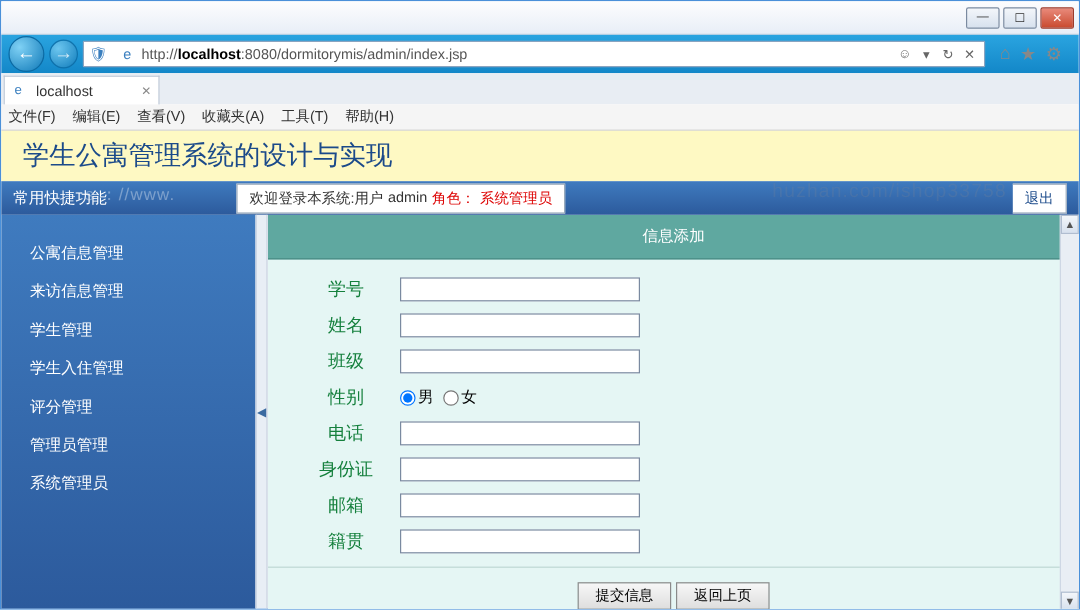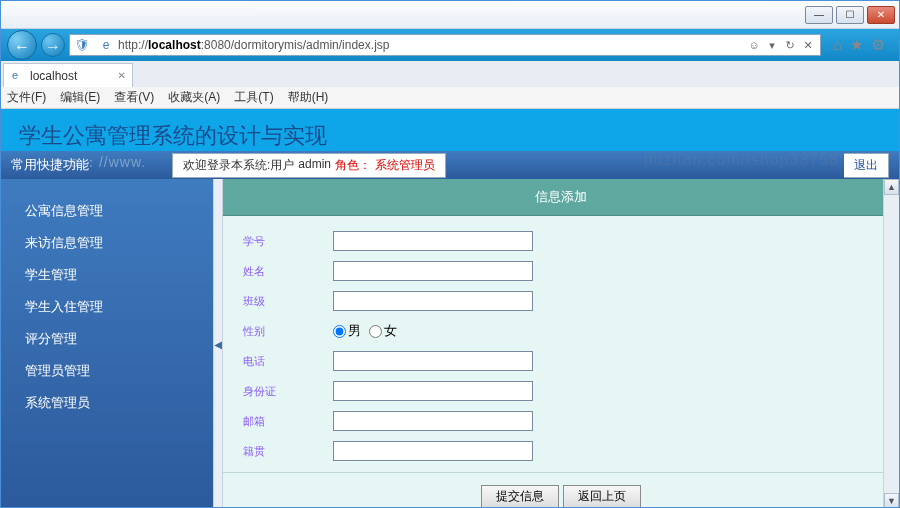--- a/index.html
+++ b/index.html
@@ -13,35 +13,35 @@
 .urlwrap{flex:1;display:flex;align-items:center;background:#fff;border:1px solid #8aa4c0;height:22px;border-radius:1px}
 .urlicon{width:18px;height:18px;margin:0 3px;display:flex;align-items:center;justify-content:center;font-size:12px;color:#3a7fbf}
 .url{flex:1;font-size:12px;color:#555;white-space:nowrap;overflow:hidden}
 .url b{color:#000;font-weight:bold}
 .tabstrip{height:26px;background:#e8edf3;display:flex;align-items:flex-end;padding-left:2px}
 .tab{height:24px;background:#fff;border:1px solid #bcc7d6;border-bottom:none;padding:0 22px 0 8px;display:flex;align-items:center;font-size:12px;color:#333;position:relative;min-width:130px}
 .tab .tabico{width:14px;height:14px;margin-right:4px;color:#3a7fbf;font-size:11px}
 .tab .tabx{position:absolute;right:6px;font-size:10px;color:#888;cursor:pointer}
 .menubar{height:22px;background:#f5f5f5;border-bottom:1px solid #d0d0d0;display:flex;align-items:center;padding:0 6px;font-size:12px;color:#333;gap:14px}
 .menubar span{cursor:pointer}
-.apphdr{height:42px;background:#0ea5e9;display:flex;align-items:flex-end;padding:0 18px;font-size:22px;color:#1b4a8a;font-family:SimSun,serif}
+.apphdr{height:42px;background:#fef9c3;display:flex;align-items:center;padding:0 18px;font-size:22px;color:#1b4a8a;font-family:SimSun,serif}
 .appbar{height:28px;background:linear-gradient(#3f7bbf,#2c5a9c);display:flex;align-items:center;color:#fff;font-size:13px;padding:0 10px;position:relative}
 .appbar .wm{position:absolute;left:70px;top:3px;color:rgba(255,255,255,.35);font-size:14px;letter-spacing:1px;pointer-events:none}
 .welcome{margin-left:auto;background:#fff;color:#333;font-size:12px;padding:3px 10px;border:1px solid #9ab;display:flex;gap:4px}
 .welcome .role{color:#d00}
 .logout{margin-left:auto;color:#1b4a8a;cursor:pointer;background:#fff;padding:3px 10px;font-size:12px;border:1px solid #9ab;border-left:none}
 .maingrid{display:flex;height:calc(508px - 28px - 32px - 26px - 22px - 42px - 28px);position:relative}
 .sidebar{width:212px;background:linear-gradient(#3f7bbf,#2c5a9c);padding:16px 0 0 24px;color:#fff;font-size:13px}
 .sidebar .sitem{padding:7px 0;cursor:pointer}
 .splitter{width:10px;background:#e8eef5;border-left:1px solid #c8d2e0;border-right:1px solid #c8d2e0;display:flex;align-items:center;justify-content:center;color:#3a6aa0;font-size:10px;cursor:pointer}
 .content{flex:1;background:#e5f6f4;padding:0;position:relative;overflow:auto}
 .formhdr{height:37px;background:#5fa8a0;color:#fff;font-size:13px;display:flex;align-items:center;justify-content:center;border-bottom:1px solid #4a8c85}
 .formbody{padding:10px 0 0 20px}
 .frow{display:flex;align-items:center;height:30px}
-.flabel{width:90px;text-align:left;font-size:11px;color:#8b5cf6}
+.flabel{width:90px;text-align:center;font-size:15px;color:#15803d}
 .finput{width:200px;height:20px;border:1px solid #7a8aa0;font-size:12px;padding:0 3px}
 .fradio{display:flex;align-items:center;gap:8px;font-size:13px}
 .fradio label{display:flex;align-items:center;gap:2px}
 .btnrow{display:flex;justify-content:center;gap:4px;padding:12px 0;border-top:1px solid #bfd8d4;margin-top:6px}
 .fbtn{padding:2px 14px;font-size:12px;background:linear-gradient(#f7f7f7,#dedede);border:1px solid #8a8a8a;cursor:pointer}
 .vscroll{position:absolute;right:0;top:0;bottom:0;width:16px;background:#e9eef4;border-left:1px solid #c8d2e0}
 .vscroll .vbtn{height:16px;background:linear-gradient(#f3f6fa,#d7e1ee);border:1px solid #b0bdd0;display:flex;align-items:center;justify-content:center;font-size:9px;color:#555;cursor:pointer}
 .vscroll .vbtn.bot{position:absolute;bottom:0;left:0;right:0}
 .wmark{position:absolute;right:60px;top:150px;color:rgba(120,130,150,.25);font-size:16px;letter-spacing:1px;pointer-events:none;z-index:9}
 .urlbtns{display:flex;align-items:center;gap:2px;padding:0 4px}
@@ -98,21 +98,21 @@
   <span>帮助(H)</span>
 </div>
 
 <div class="apphdr">
   <span>学生公寓管理系统的设计与实现</span>
 </div>
 
 <div class="appbar">
   <span>常用快捷功能</span>
   <span class="wm">s ：//www.</span>
-  <div style="margin-left:83px;display:flex">
+  <div style="margin-left:108px;display:flex">
     <div class="welcome">
       <span>欢迎登录本系统:用户</span>
       <span>admin</span>
       <span class="role">角色：</span>
       <span class="role">系统管理员</span>
     </div>
   </div>
   <span class="logout">退出</span>
 </div>
 

